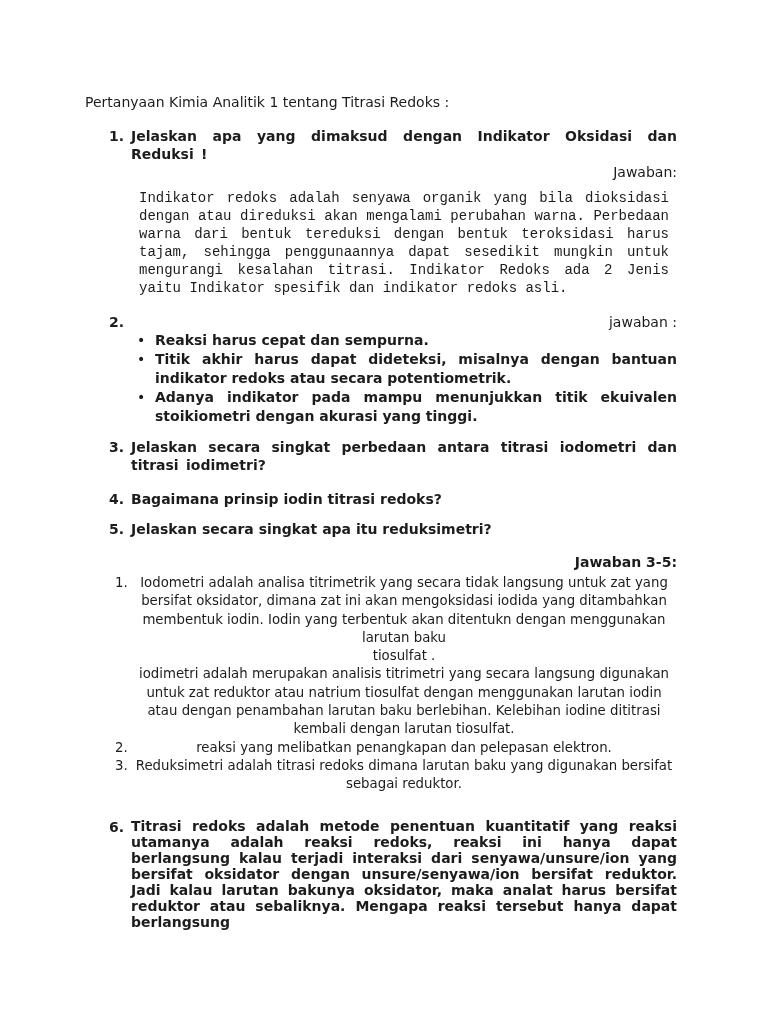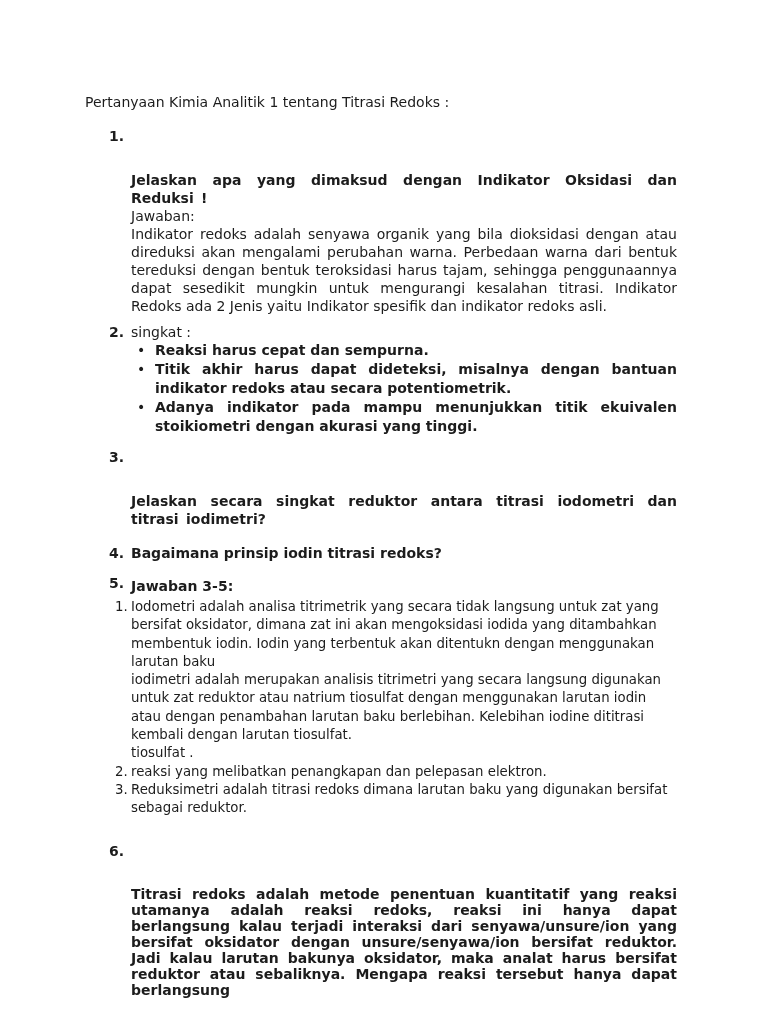--- a/index.html
+++ b/index.html
@@ -26,44 +26,44 @@
     flex: 0 0 46px;
     padding-left: 24px;
     font-weight: bold;
   }
   .qbody { flex: 1 1 auto; min-width: 0; }
   .qtitle {
     margin: 0;
     font-weight: bold;
     text-align: justify;
   }
-  .spread { word-spacing: 2.5px; margin-top: 44px; }
-  .ans-label { margin: 0; }
-  .ans { margin: 0; text-align: justify; }
+  .spread { word-spacing: 2.5px; }
+  .ans-label { margin: 0; text-align: right; }
+  .ans { margin: 8px; text-align: justify; font-family: Liberation Mono, monospace; }
 
   .mb-q1 { margin-bottom: 8px; }
   .mb-q2 { margin-bottom: 12px; }
   .mb-q3 { margin-bottom: 16px; }
   .mb-q4 { margin-bottom: 12px; }
 
   .bullets { margin: 0; line-height: 19px; }
   .brow { display: flex; }
   .bglyph { flex: 0 0 24px; padding-left: 6px; }
   .btext { flex: 1 1 auto; min-width: 0; text-align: justify; margin: 0; font-weight: bold; }
 
-  .ans35-label { margin: 3px 0 0 0; font-weight: bold; }
+  .ans35-label { margin: 15px 0 0 0; font-weight: bold; text-align: right; }
 
   .sublist {
     margin: 3px 0 0 30px;
     font-size: 13.3px;
     line-height: 18.3px;
   }
   .srow { display: flex; }
   .snum { flex: 0 0 16px; }
-  .sbody { flex: 1 1 auto; min-width: 0; }
+  .sbody { flex: 1 1 auto; min-width: 0; text-align: center; }
   .sbody p { margin: 0; }
 
   .q6 { margin-top: 24px; }
   .q6 .qtitle { line-height: 16px; }
 </style>
 </head>
 <body>
 
 <div class="doc">
 
@@ -74,66 +74,67 @@
     <div class="qbody">
       <p class="qtitle spread">Jelaskan apa yang dimaksud dengan Indikator Oksidasi dan Reduksi !</p>
       <p class="ans-label">Jawaban:</p>
       <p class="ans">Indikator redoks adalah senyawa organik yang bila dioksidasi dengan atau direduksi akan mengalami perubahan warna. Perbedaan warna dari bentuk tereduksi dengan bentuk teroksidasi harus tajam, sehingga penggunaannya dapat sesedikit mungkin untuk mengurangi kesalahan titrasi. Indikator Redoks ada 2 Jenis yaitu Indikator spesifik dan indikator redoks asli.</p>
     </div>
   </div>
 
   <div class="qrow mb-q2">
     <div class="qnum">2.</div>
     <div class="qbody">
-      <p class="ans-label">singkat :</p>
+      <p class="ans-label">jawaban :</p>
       <div class="bullets">
         <div class="brow">
           <span class="bglyph">•</span>
           <p class="btext">Reaksi harus cepat dan sempurna.</p>
         </div>
         <div class="brow">
           <span class="bglyph">•</span>
           <p class="btext">Titik akhir harus dapat dideteksi, misalnya dengan bantuan indikator redoks atau secara potentiometrik.</p>
         </div>
         <div class="brow">
           <span class="bglyph">•</span>
           <p class="btext">Adanya indikator pada mampu menunjukkan titik ekuivalen stoikiometri dengan akurasi yang tinggi.</p>
         </div>
       </div>
     </div>
   </div>
 
   <div class="qrow mb-q3">
     <div class="qnum">3.</div>
     <div class="qbody">
-      <p class="qtitle spread">Jelaskan secara singkat reduktor antara titrasi iodometri dan titrasi iodimetri?</p>
+      <p class="qtitle spread">Jelaskan secara singkat perbedaan antara titrasi iodometri dan titrasi iodimetri?</p>
     </div>
   </div>
 
   <div class="qrow mb-q4">
     <div class="qnum">4.</div>
     <div class="qbody">
       <p class="qtitle">Bagaimana prinsip iodin titrasi redoks?</p>
     </div>
   </div>
 
   <div class="qrow">
     <div class="qnum">5.</div>
     <div class="qbody">
+      <p class="qtitle">Jelaskan secara singkat apa itu reduksimetri?</p>
       <p class="ans35-label">Jawaban 3-5:</p>
     </div>
   </div>
 
   <div class="sublist">
     <div class="srow">
       <span class="snum">1.</span>
       <div class="sbody">
         <p>Iodometri adalah analisa titrimetrik yang secara tidak langsung untuk zat yang bersifat oksidator, dimana zat ini akan mengoksidasi iodida yang ditambahkan membentuk iodin. Iodin yang terbentuk akan ditentukn dengan menggunakan larutan baku</p>
+        <p>tiosulfat .</p>
         <p>iodimetri adalah merupakan analisis titrimetri yang secara langsung digunakan untuk zat reduktor atau natrium tiosulfat dengan menggunakan larutan iodin atau dengan penambahan larutan baku berlebihan. Kelebihan iodine dititrasi kembali dengan larutan tiosulfat.</p>
-        <p>tiosulfat .</p>
       </div>
     </div>
     <div class="srow">
       <span class="snum">2.</span>
       <div class="sbody">
         <p>reaksi yang melibatkan penangkapan dan pelepasan elektron.</p>
       </div>
     </div>
     <div class="srow">
       <span class="snum">3.</span>

